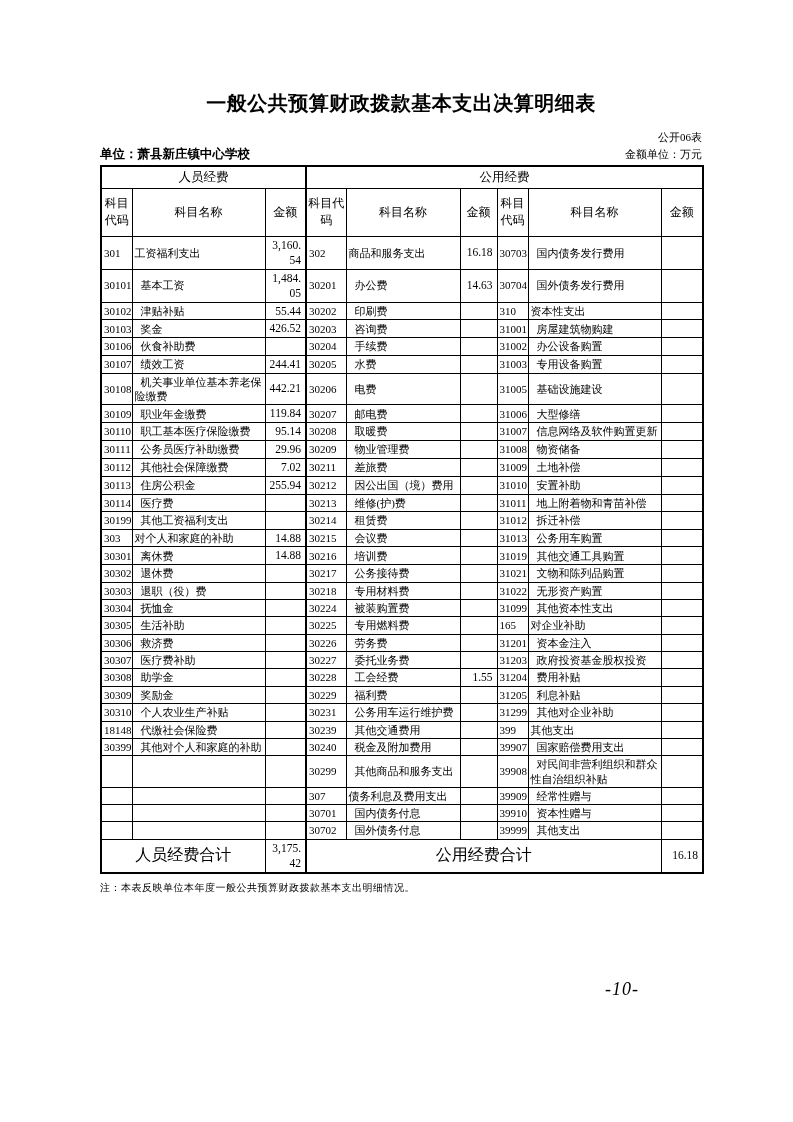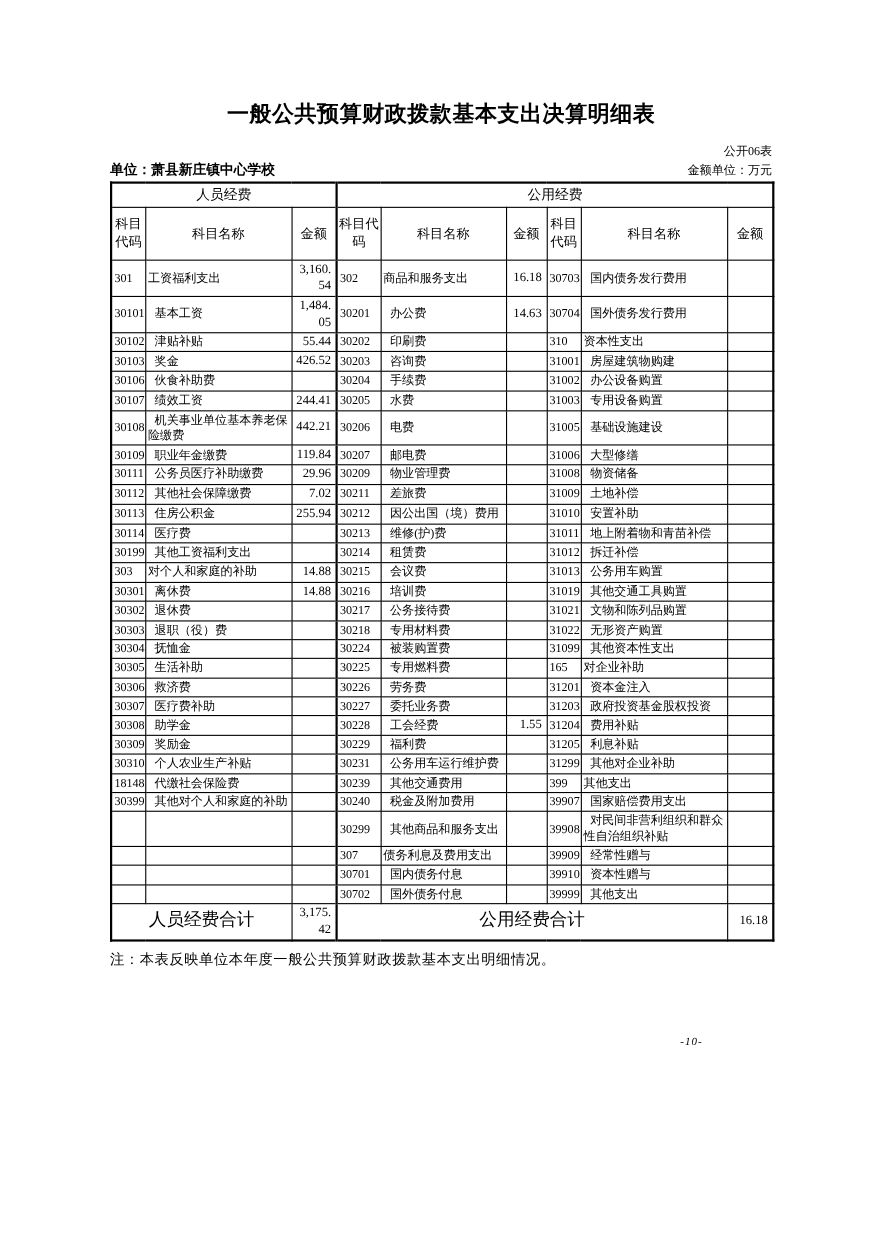--- a/index.html
+++ b/index.html
@@ -46,22 +46,22 @@
   td.code { font-size: 11px; padding: 1px 2px; text-align: left; }
   td.name { font-size: 11px; padding: 1px 2px; text-align: left; }
   td.name.sub { text-indent: 6px; }
   td.amt {
     font-size: 11.5px; text-align: right;
     padding: 1px 4px 1px 2px;
     word-break: break-all; line-height: 1.3;
   }
   tfoot td { font-size: 16px; text-align: center; padding: 2px 1px; line-height: 1.3; }
   tfoot td.amt { font-size: 11.5px; text-align: right; padding: 1px 4px 1px 2px; word-break: break-all; }
-  .note { font-size: 13px; margin-top: 7px; letter-spacing: 0.5px; }
-  .page-number { position: absolute; right: 92px; top: 942px; font-size: 10px; letter-spacing: 1px; font-style: italic; }
+  .note { font-size: 10px; margin-top: 7px; letter-spacing: 0.5px; }
+  .page-number { position: absolute; right: 92px; top: 979px; font-size: 18px; letter-spacing: 1px; font-style: italic; }
 </style>
 </head>
 <body>
 
 <div class="page">
   <div class="content">
 
     <div class="title">一般公共预算财政拨款基本支出决算明细表</div>
 
     <div class="form-code-line">公开06表</div>
@@ -183,20 +183,31 @@
             <td class="name sub">职业年金缴费</td>
             <td class="amt">119.84</td>
             <td class="code sec-start">30207</td>
             <td class="name sub">邮电费</td>
             <td class="amt"></td>
             <td class="code">31006</td>
             <td class="name sub">大型修缮</td>
             <td class="amt"></td>
           </tr>
           <tr>
+            <td class="code">30110</td>
+            <td class="name sub">职工基本医疗保险缴费</td>
+            <td class="amt">95.14</td>
+            <td class="code sec-start">30208</td>
+            <td class="name sub">取暖费</td>
+            <td class="amt"></td>
+            <td class="code">31007</td>
+            <td class="name sub">信息网络及软件购置更新</td>
+            <td class="amt"></td>
+          </tr>
+          <tr>
             <td class="code">30111</td>
             <td class="name sub">公务员医疗补助缴费</td>
             <td class="amt">29.96</td>
             <td class="code sec-start">30209</td>
             <td class="name sub">物业管理费</td>
             <td class="amt"></td>
             <td class="code">31008</td>
             <td class="name sub">物资储备</td>
             <td class="amt"></td>
           </tr>

